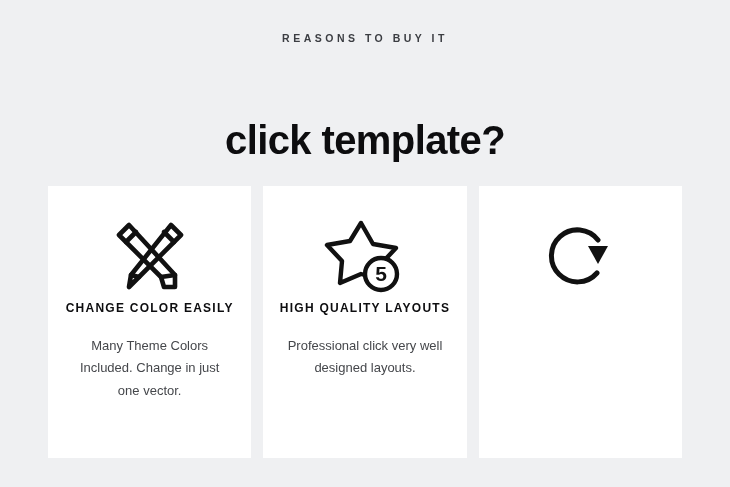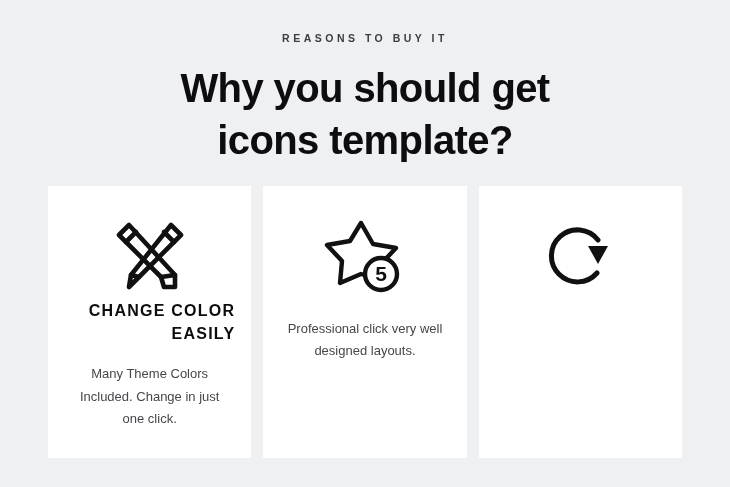--- a/index.html
+++ b/index.html
@@ -68,21 +68,21 @@
     height: 86px;
     display: flex;
     align-items: center;
     justify-content: center;
   }
   .icon-wrap svg {
     display: block;
   }
   .card-title {
     margin: 0;
-    font-size: 16px;
+    font-size: 12px;
     font-weight: 700;
     letter-spacing: 1.25px;
     line-height: 1.42;
     color: #0d0d0f;
     text-transform: uppercase;
     text-align: right;
     max-width: 175px;
   }
   .card-body {
     margin: 18px 0 0;
@@ -95,52 +95,53 @@
   }
 </style>
 </head>
 <body>
 
 <div class="page">
 
   <div class="header">
     <p class="eyebrow">REASONS TO BUY IT</p>
     <h1 class="headline">
-      <span>Why you should get</span><br>
-      <span>icons template?</span>
+      <br>
+      <span>click template?</span>
     </h1>
   </div>
 
   <div class="cards">
 
     <div class="card">
       <div class="icon-wrap">
         <svg width="82" height="80" viewBox="0 0 82 80" fill="none" stroke="#111111" stroke-width="4.6" stroke-linecap="round" stroke-linejoin="round">
 
           <path d="M62 8 L72 18 L30 60 L20 70 L22 58 L62 8 Z"></path>
           <path d="M55 15 L65 25"></path>
           <path d="M22 58 L30 60"></path>
 
           <path d="M20 8 L10 18 L52 60 L55 70 L66 70 L66 58 L20 8 Z"></path>
           <path d="M27 15 L17 25"></path>
           <path d="M52 60 L66 58"></path>
         </svg>
       </div>
       <h3 class="card-title">CHANGE COLOR EASILY</h3>
-      <p class="card-body">Many Theme Colors Included. Change in just one click.</p>
+      <p class="card-body">Many Theme Colors Included. Change in just one vector.</p>
     </div>
 
     <div class="card">
       <div class="icon-wrap">
         <svg width="84" height="80" viewBox="0 0 84 80" fill="none" stroke="#111111" stroke-width="4.4" stroke-linecap="round" stroke-linejoin="round">
           <path d="M38 6 L50 27 L73 31 L57 48 L60 63 L38 57 L17 66 L19 44 L4 28 L27 24 Z"></path>
           <circle cx="58" cy="57" r="16" fill="#ffffff"></circle>
           <text x="58" y="64" text-anchor="middle" font-family="'Liberation Sans', sans-serif" font-size="21" font-weight="700" fill="#111111" stroke="none">5</text>
         </svg>
       </div>
+      <h3 class="card-title">HIGH QUALITY LAYOUTS</h3>
       <p class="card-body">Professional click very well designed layouts.</p>
     </div>
 
     <div class="card">
       <div class="icon-wrap">
         <svg width="80" height="78" viewBox="0 0 80 78" fill="none" stroke="#111111" stroke-width="5" stroke-linecap="round" stroke-linejoin="round">
           <path d="M58 22 A26 26 0 1 0 57 55"></path>
           <path d="M48 28 L68 28 L58 46 Z" fill="#111111" stroke="none"></path>
         </svg>
       </div>

